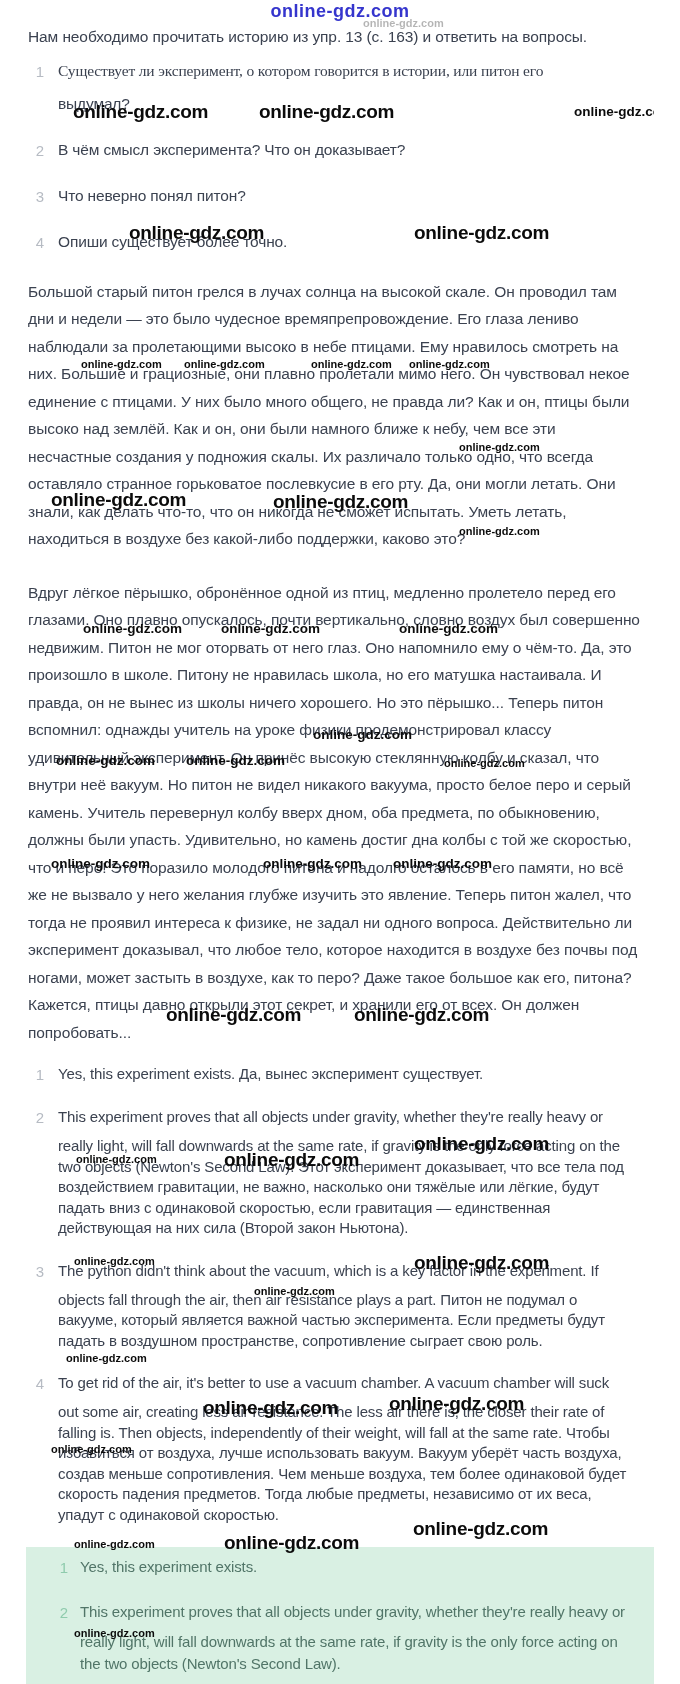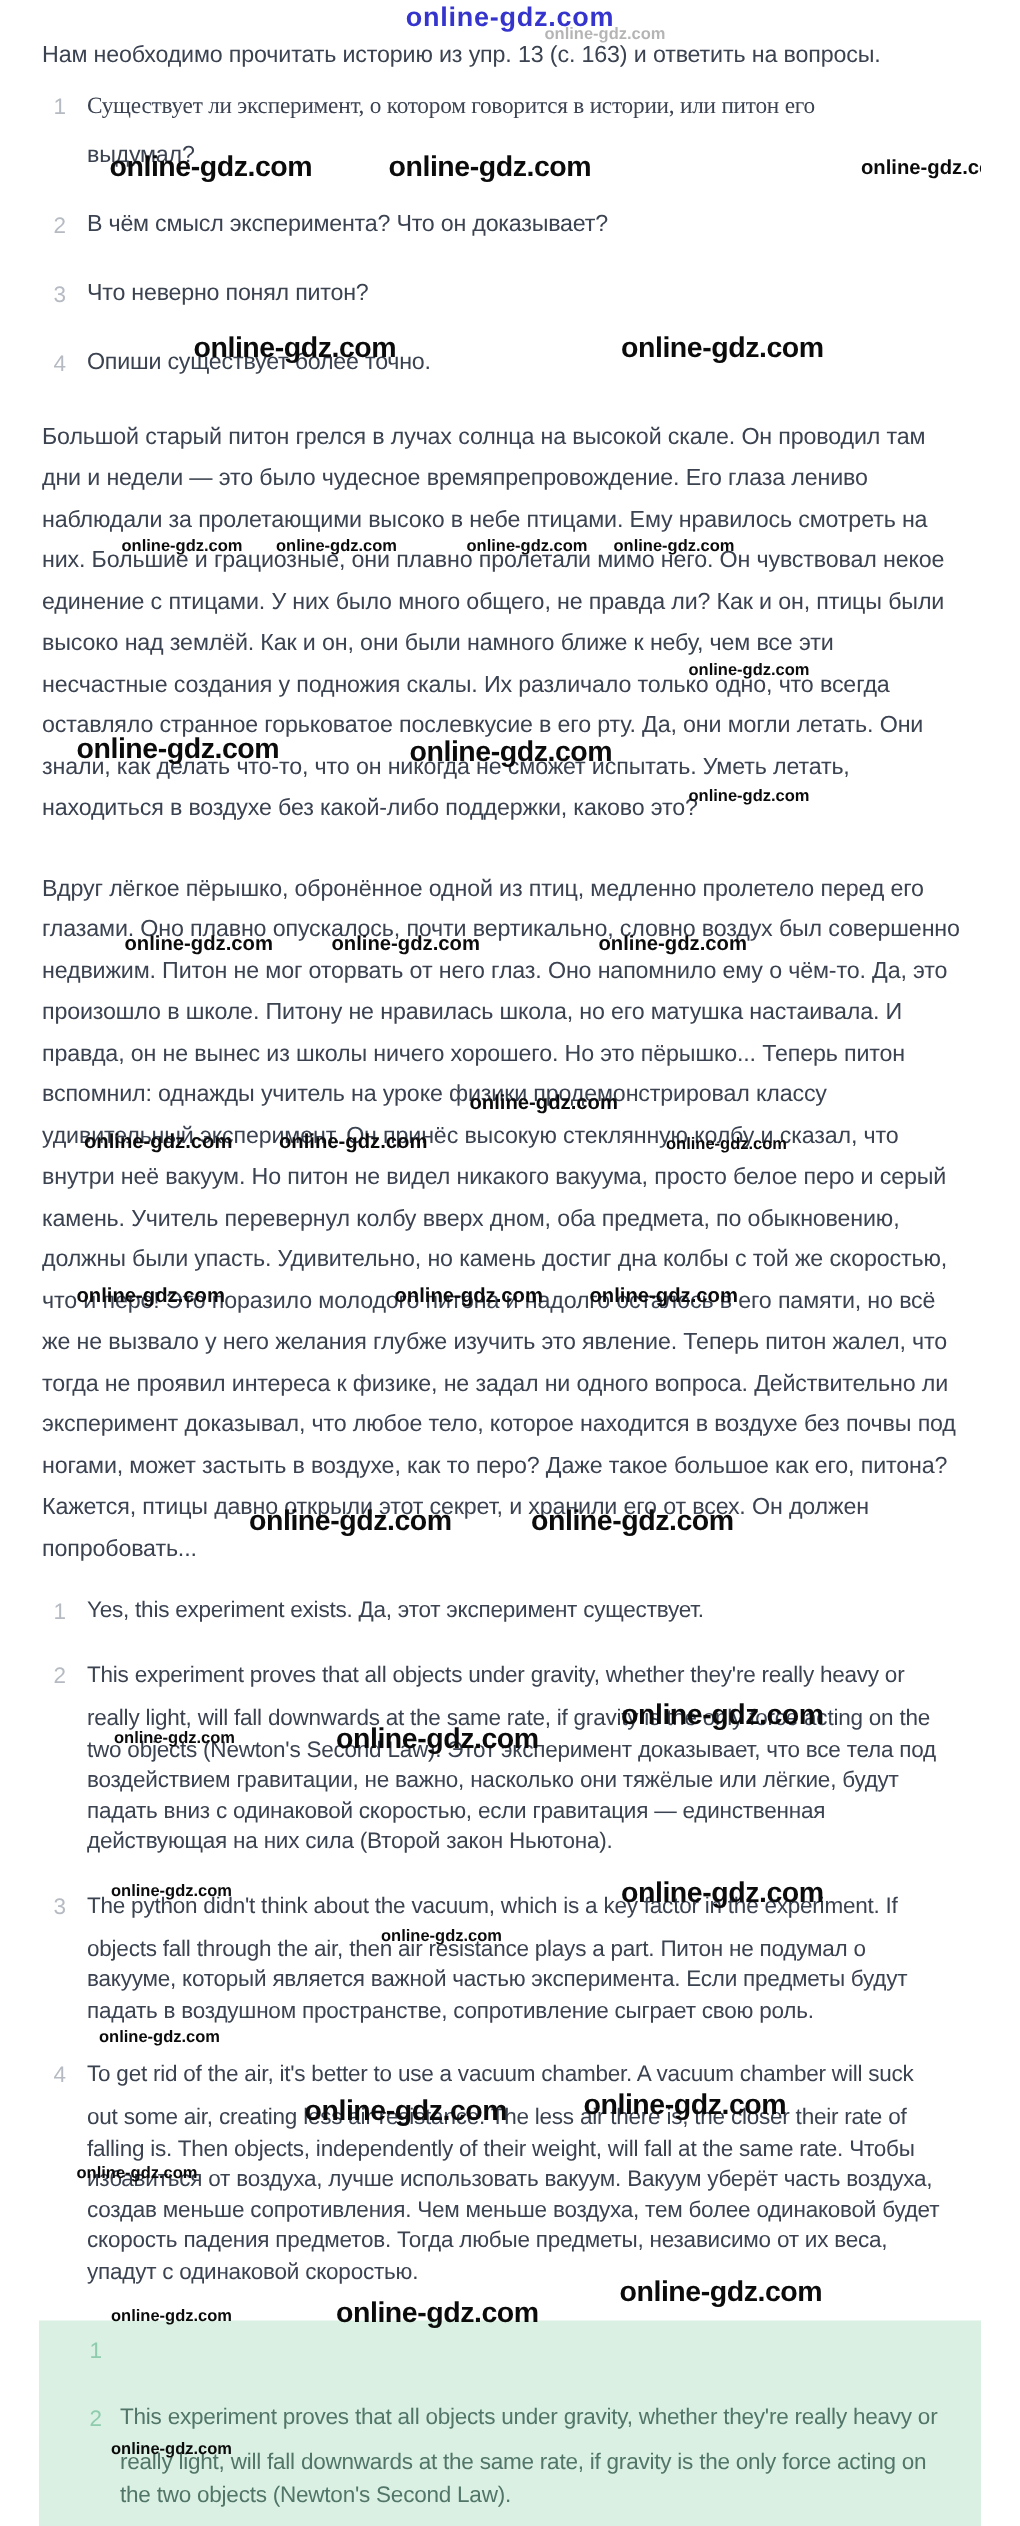--- a/index.html
+++ b/index.html
@@ -152,21 +152,21 @@
 
     <div class="story" id="story-section">
         <p>Большой старый питон грелся в лучах солнца на высокой скале. Он проводил там дни и недели — это было чудесное времяпрепровождение. Его глаза лениво наблюдали за пролетающими высоко в небе птицами. Ему нравилось смотреть на них. Большие и грациозные, они плавно пролетали мимо него. Он чувствовал некое единение с птицами. У них было много общего, не правда ли? Как и он, птицы были высоко над землёй. Как и он, они были намного ближе к небу, чем все эти несчастные создания у подножия скалы. Их различало только одно, что всегда оставляло странное горьковатое послевкусие в его рту. Да, они могли летать. Они знали, как делать что-то, что он никогда не сможет испытать. Уметь летать, находиться в воздухе без какой-либо поддержки, каково это?</p>
         <p>Вдруг лёгкое пёрышко, обронённое одной из птиц, медленно пролетело перед его глазами. Оно плавно опускалось, почти вертикально, словно воздух был совершенно недвижим. Питон не мог оторвать от него глаз. Оно напомнило ему о чём-то. Да, это произошло в школе. Питону не нравилась школа, но его матушка настаивала. И правда, он не вынес из школы ничего хорошего. Но это пёрышко... Теперь питон вспомнил: однажды учитель на уроке физики продемонстрировал классу удивительный эксперимент. Он принёс высокую стеклянную колбу и сказал, что внутри неё вакуум. Но питон не видел никакого вакуума, просто белое перо и серый камень. Учитель перевернул колбу вверх дном, оба предмета, по обыкновению, должны были упасть. Удивительно, но камень достиг дна колбы с той же скоростью, что и перо! Это поразило молодого питона и надолго осталось в его памяти, но всё же не вызвало у него желания глубже изучить это явление. Теперь питон жалел, что тогда не проявил интереса к физике, не задал ни одного вопроса. Действительно ли эксперимент доказывал, что любое тело, которое находится в воздухе без почвы под ногами, может застыть в воздухе, как то перо? Даже такое большое как его, питона? Кажется, птицы давно открыли этот секрет, и хранили его от всех. Он должен попробовать...</p>
       </div>
 
     <ol class="plain answers" id="answers-list">
         <li class="item">
           <span class="num">1</span>
           <div class="txt">
-            <div class="lead">Yes, this experiment exists. Да, этот эксперимент существует.</div>
+            <div class="lead">Yes, this experiment exists. Да, вынес эксперимент существует.</div>
           </div>
         </li>
         <li class="item">
           <span class="num">2</span>
           <div class="txt">
             <div class="lead has-rest">This experiment proves that all objects under gravity, whether they're really heavy or</div>
             <div class="rest">really light, will fall downwards at the same rate, if gravity is the only force acting on the two objects (Newton's Second Law). Этот эксперимент доказывает, что все тела под воздействием гравитации, не важно, насколько они тяжёлые или лёгкие, будут падать вниз с одинаковой скоростью, если гравитация — единственная действующая на них сила (Второй закон Ньютона).</div>
           </div>
         </li>
         <li class="item">
@@ -182,20 +182,23 @@
             <div class="lead has-rest">To get rid of the air, it's better to use a vacuum chamber. A vacuum chamber will suck</div>
             <div class="rest">out some air, creating less air resistance. The less air there is, the closer their rate of falling is. Then objects, independently of their weight, will fall at the same rate. Чтобы избавиться от воздуха, лучше использовать вакуум. Вакуум уберёт часть воздуха, создав меньше сопротивления. Чем меньше воздуха, тем более одинаковой будет скорость падения предметов. Тогда любые предметы, независимо от их веса, упадут с одинаковой скоростью.</div>
           </div>
         </li>
       </ol>
 
     <div class="green">
       <ol class="plain" id="highlight-list">
           <li class="item">
             <span class="num">1</span>
+            <div class="txt">
+              <div class="lead">Yes, this experiment exists.</div>
+            </div>
           </li>
           <li class="item">
             <span class="num">2</span>
             <div class="txt">
               <div class="lead has-rest">This experiment proves that all objects under gravity, whether they're really heavy or</div>
               <div class="rest">really light, will fall downwards at the same rate, if gravity is the only force acting on the two objects (Newton's Second Law).</div>
             </div>
           </li>
           <li class="item">
             <span class="num">3</span>

